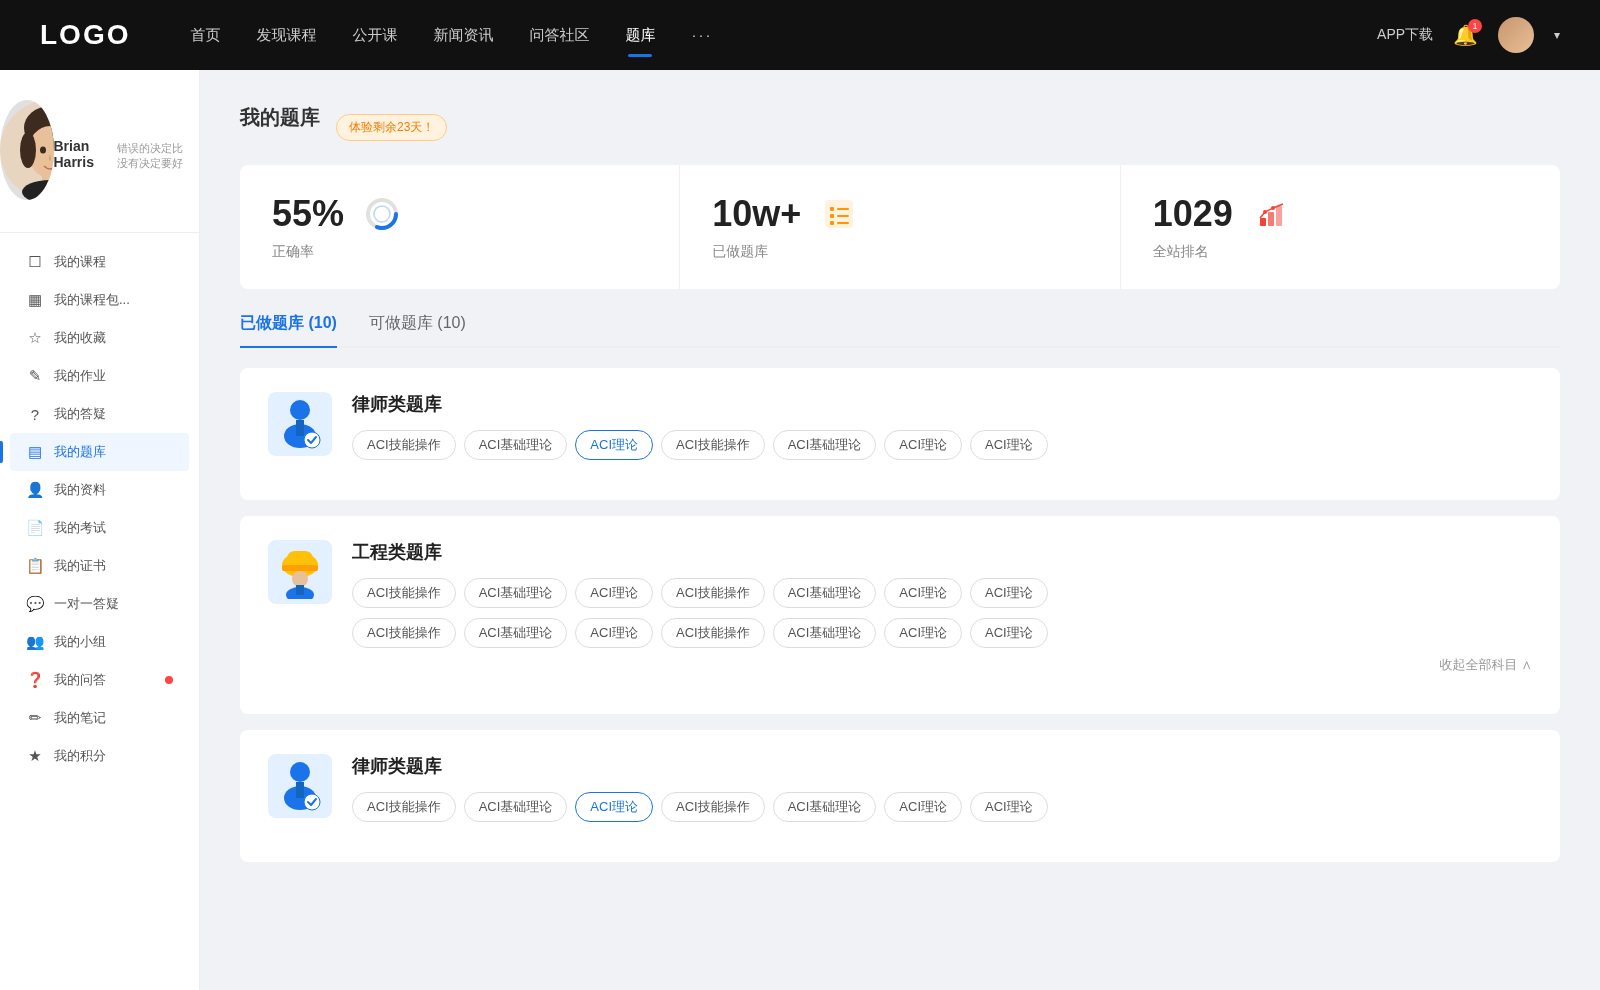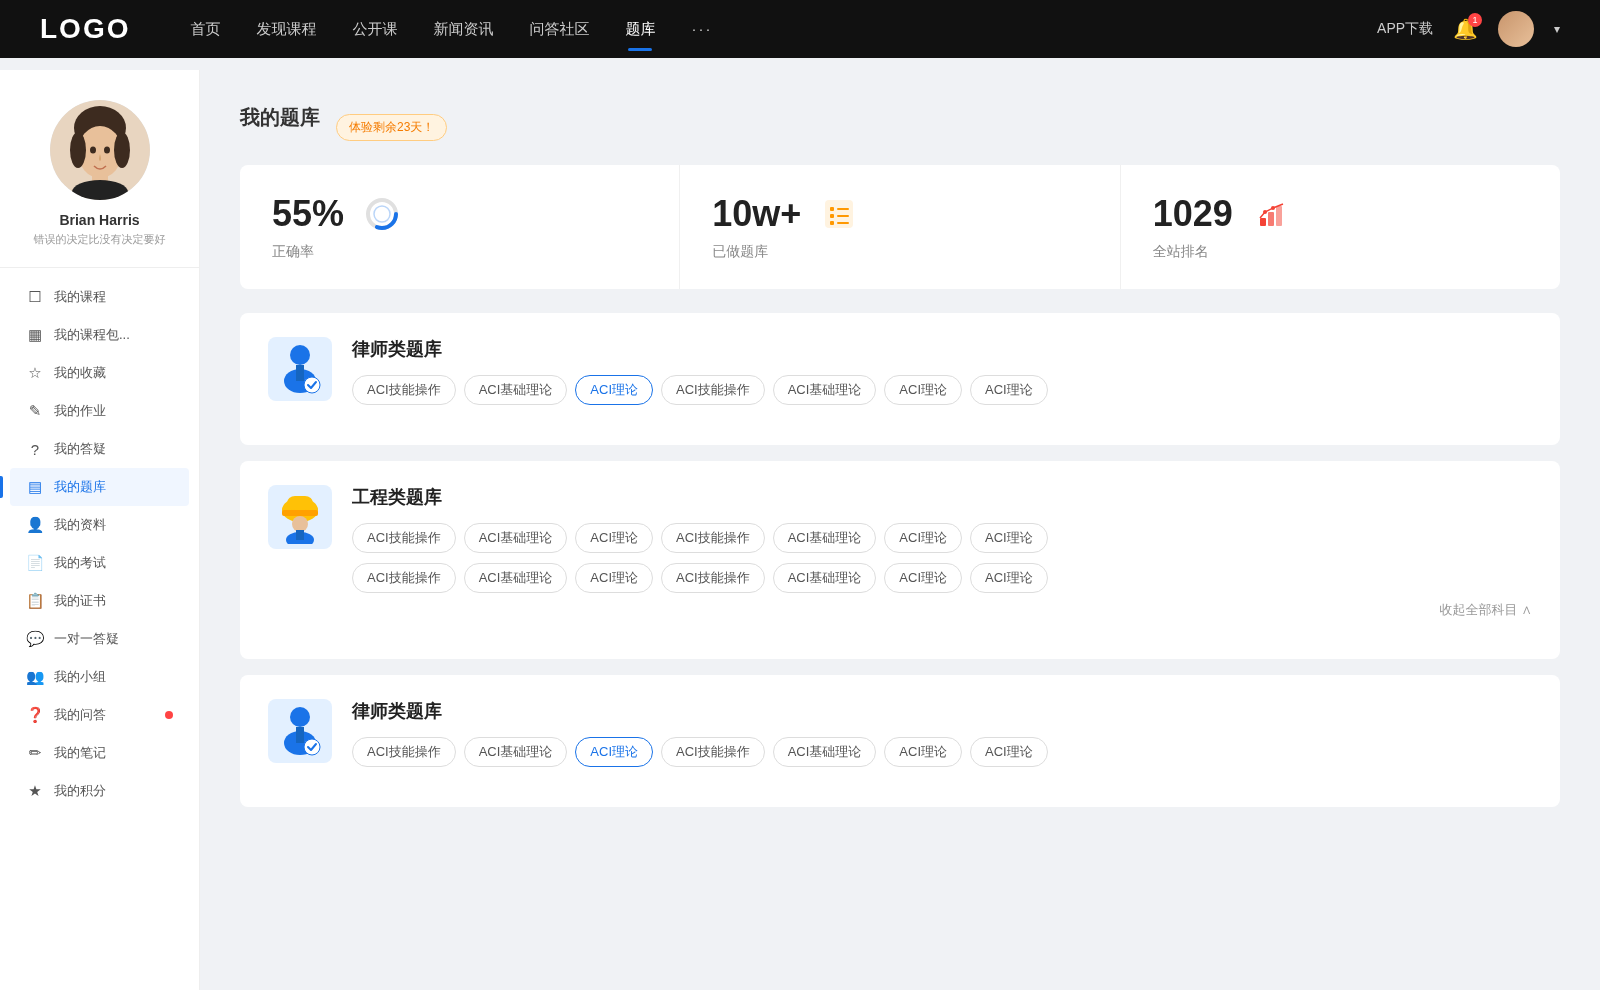--- a/index.html
+++ b/index.html
@@ -1,20 +1,20 @@
 <!DOCTYPE html>
 <html><head>
   <meta charset="utf-8">
   <style>
     * { box-sizing: border-box; margin: 0; padding: 0; }
     body { font-family: -apple-system, BlinkMacSystemFont, "PingFang SC", "Microsoft YaHei", sans-serif; background: #f0f2f5; min-height: 990px; }
 
     
     .navbar {
-      background: #111; height: 58px; display: flex; align-items: center;
+      background: #111; height: 70px; display: flex; align-items: center;
       padding: 0 40px; position: fixed; top: 0; left: 0; right: 0; z-index: 100;
     }
     .navbar-logo { color: #fff; font-size: 28px; font-weight: bold; margin-right: 60px; letter-spacing: 2px; }
     .navbar-nav { display: flex; gap: 36px; flex: 1; }
     .nav-item { color: #ccc; font-size: 15px; cursor: pointer; padding: 4px 0; position: relative; }
     .nav-item.active { color: #fff; }
     .nav-item.active::after { content: ''; position: absolute; bottom: -8px; left: 50%; transform: translateX(-50%); width: 24px; height: 3px; background: #1a73e8; border-radius: 2px; }
     .nav-item.dots { letter-spacing: 2px; }
     .navbar-right { display: flex; align-items: center; gap: 20px; }
     .app-download { color: #ccc; font-size: 14px; cursor: pointer; text-align: right; }
@@ -23,21 +23,21 @@
     .bell-badge { position: absolute; top: -4px; right: -4px; background: #ff4444; color: #fff; font-size: 9px; border-radius: 50%; width: 14px; height: 14px; display: flex; align-items: center; justify-content: center; }
     .user-avatar { width: 36px; height: 36px; border-radius: 50%; background: #888; overflow: hidden; cursor: pointer; }
     .user-avatar-img { width: 100%; height: 100%; background: linear-gradient(135deg, #c8956c, #e8c09a); }
     .chevron { color: #ccc; font-size: 12px; cursor: pointer; }
 
     
     .page-layout { display: flex; margin-top: 70px; min-height: 920px; }
 
     
     .sidebar { width: 200px; background: #fff; padding: 30px 0 20px; flex-shrink: 0; border-right: 1px solid #eee; }
-    .sidebar-profile { display: flex; flex-direction: column; align-items: center; padding-bottom: 20px; border-bottom: 1px solid #eee; margin-bottom: 10px; }
+    .sidebar-profile { display: flex; align-items: center; padding-bottom: 20px; border-bottom: 1px solid #eee; margin-bottom: 10px; }
     .profile-avatar { width: 100px; height: 100px; border-radius: 50%; background: #e0e0e0; overflow: hidden; margin-bottom: 12px; }
     
     .profile-name { font-size: 14px; font-weight: 600; color: #333; margin-bottom: 4px; }
     .profile-motto { font-size: 11px; color: #999; text-align: right; padding: 0 16px; }
 
     .sidebar-menu { padding: 0 10px; }
     .menu-item { display: flex; align-items: center; gap: 10px; padding: 10px 16px; font-size: 13px; color: #555; cursor: pointer; border-radius: 4px; position: relative; }
     .menu-item.active { color: #1a73e8; background: #f0f6ff; }
     .menu-item.active::before { content: ''; position: absolute; left: 0; top: 8px; bottom: 8px; width: 3px; background: #1a73e8; border-radius: 0 2px 2px 0; margin-left: -10px; }
     .menu-item .icon { font-size: 15px; width: 18px; text-align: center; flex-shrink: 0; }
@@ -250,20 +250,24 @@
               <path d="M5 20 L10 14 L18 10 L28 6" stroke="#f44336" stroke-width="1.5" fill="none"></path>
               <circle cx="10" cy="14" r="2" fill="#f44336"></circle>
               <circle cx="18" cy="10" r="2" fill="#f44336"></circle>
             </svg>
           </div>
         </div>
         <div class="stat-label">全站排名</div>
       </div>
     </div>
 
+    <div class="tab-row">
+      <div class="tab-item active">已做题库 (10)</div>
+      <div class="tab-item">可做题库 (10)</div>
+    </div>
 
     <div class="bank-card">
       <div class="bank-card-header">
         <div class="bank-icon">
           <svg width="48" height="56" viewBox="0 0 48 56">
 
             <circle cx="24" cy="14" r="10" fill="#1a73e8"></circle>
             <ellipse cx="24" cy="40" rx="16" ry="12" fill="#1a73e8"></ellipse>
 
             <rect x="20" y="24" width="8" height="16" fill="#1565c0"></rect>

